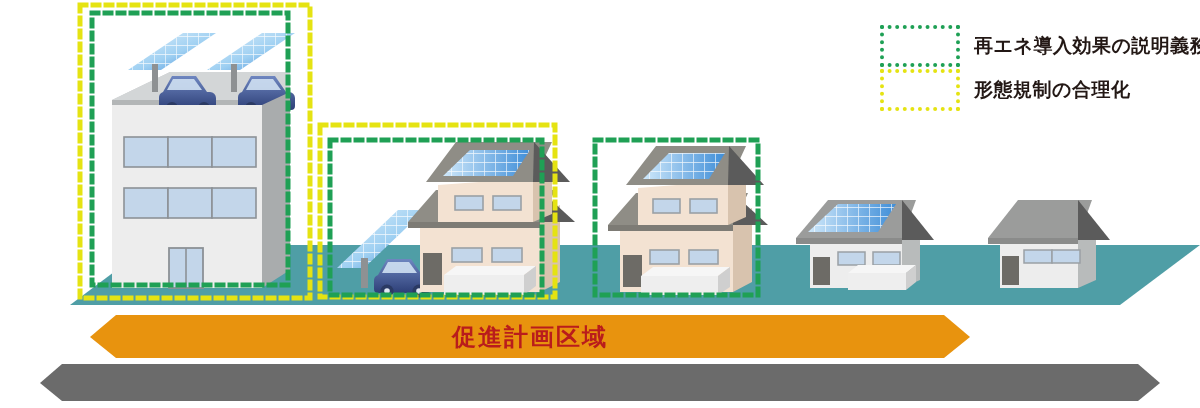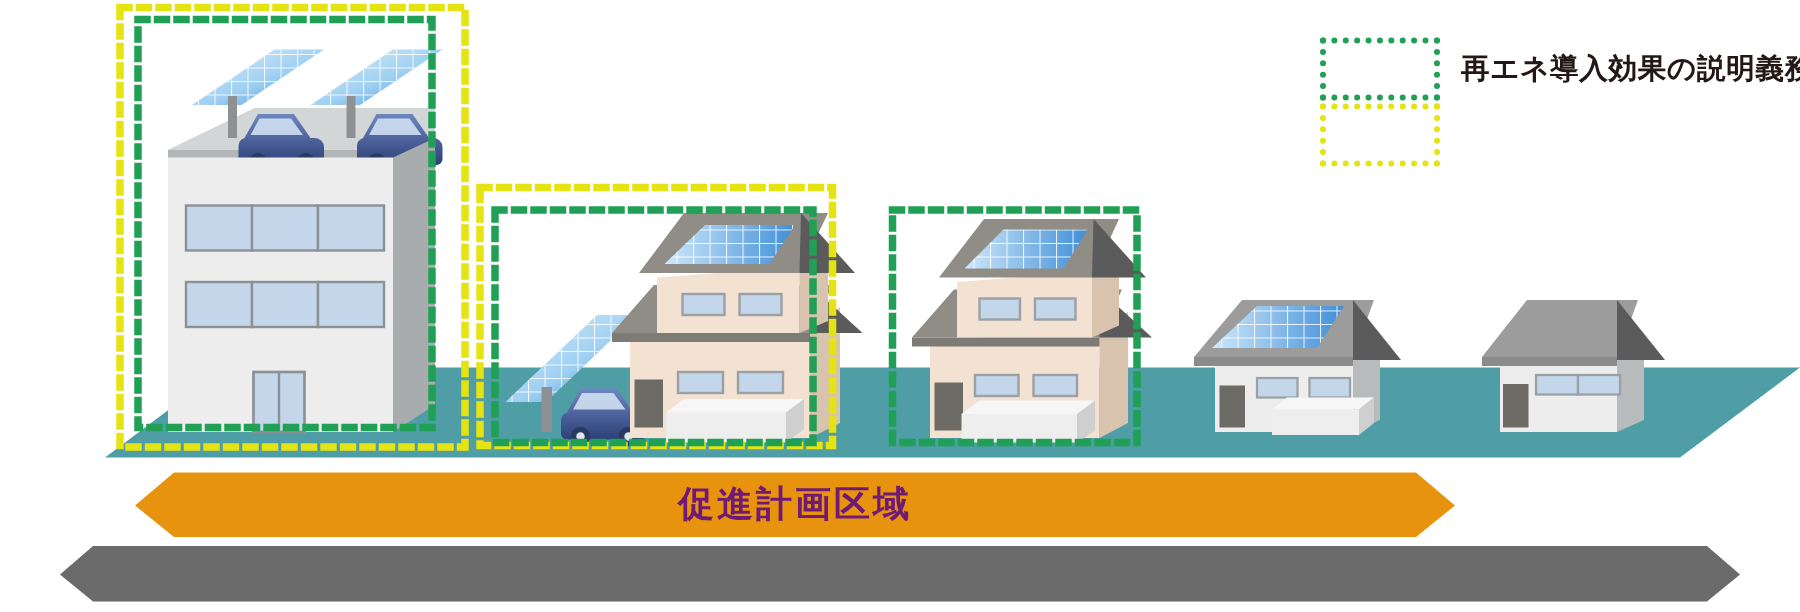--- a/index.html
+++ b/index.html
@@ -7,21 +7,21 @@
        font-family:"Liberation Sans","DejaVu Sans",sans-serif;}
   #stage{position:relative;width:1200px;height:408px;background:#fff;}
   #scene{position:absolute;inset:0;width:1200px;height:408px;}
   .legend{position:absolute;left:880px;top:24px;width:320px;}
   .legend-row{display:flex;align-items:center;height:44px;}
   .legend-swatch{width:72px;height:34px;flex:0 0 auto;background:#ffffff;}
   .sw-green{border:4px dotted #1fa055;}
   .sw-yellow{border:4px dotted #e5e312;}
   .legend-label{margin-left:14px;font-size:19px;font-weight:bold;
                 color:#231815;white-space:nowrap;letter-spacing:0.5px;}
-  .banner-text{position:absolute;font-weight:bold;color:#701a75;
+  .banner-text{position:absolute;font-weight:bold;color:#b91c1c;
                text-align:center;letter-spacing:2px;}
   #promote-text{left:90px;top:318px;width:880px;font-size:24px;line-height:38px;}
   #city-text{left:40px;top:366px;width:1120px;font-size:22px;line-height:34px;}
 </style>
 </head>
 <body>
 
 <div id="stage">
 
   <svg id="scene" viewBox="0 0 1200 408">
@@ -227,16 +227,17 @@
 
   <div class="banner-text" id="promote-text">促進計画区域</div>
 
   <div class="legend">
     <div class="legend-row">
       <div class="legend-swatch sw-green"></div>
       <div class="legend-label">再エネ導入効果の説明義務</div>
     </div>
     <div class="legend-row">
       <div class="legend-swatch sw-yellow"></div>
+      <div class="legend-label">形態規制の合理化</div>
     </div>
   </div>
 
 </div>
 
 </body></html>

